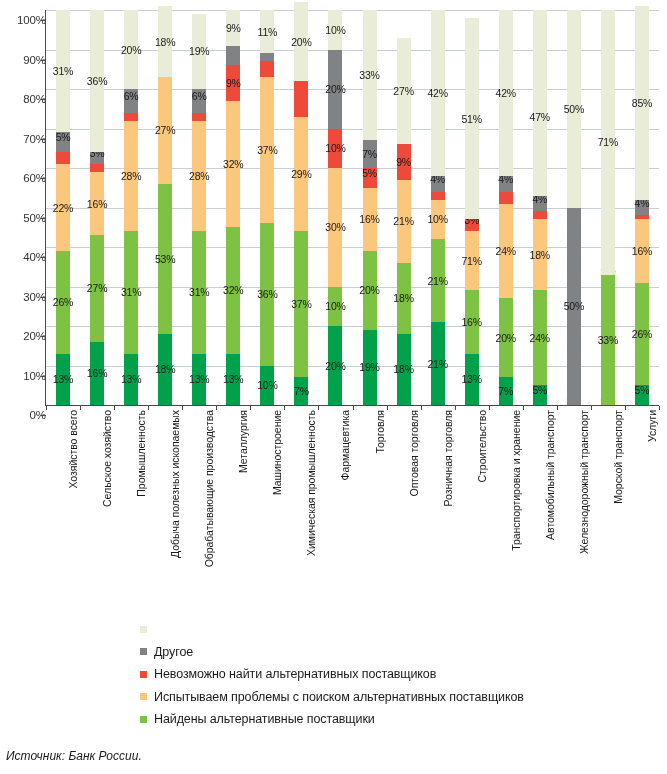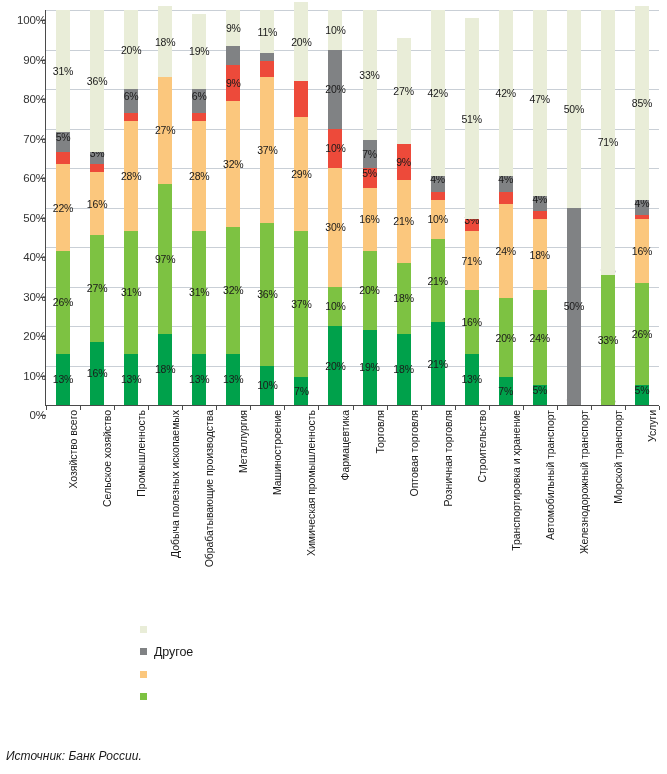--- a/index.html
+++ b/index.html
@@ -215,21 +215,21 @@
           <div class="dlabel" style="bottom: 309.15px; transform: translate(-50%, 50%);">6%</div>
           <div class="seg s5" style="bottom: 316px; height: 79px; background: rgb(233, 237, 216);"></div>
           <div class="dlabel" style="bottom: 355.5px; transform: translate(-50%, 50%);">20%</div>
         </div>
       </div>
       <div class="bar-col" style="left: 102.167px; width: 34.0556px;">
         <div class="bar">
           <div class="seg s0" style="bottom: 0px; height: 71.1px; background: rgb(0, 161, 75);"></div>
           <div class="dlabel" style="bottom: 35.55px; transform: translate(-50%, 50%);">18%</div>
           <div class="seg s1" style="bottom: 71.1px; height: 150.1px; background: rgb(125, 194, 66);"></div>
-          <div class="dlabel" style="bottom: 146.15px; transform: translate(-50%, 50%);">97%</div>
+          <div class="dlabel" style="bottom: 146.15px; transform: translate(-50%, 50%);">53%</div>
           <div class="seg s2" style="bottom: 221.2px; height: 106.65px; background: rgb(251, 199, 125);"></div>
           <div class="dlabel" style="bottom: 274.525px; transform: translate(-50%, 50%);">27%</div>
           <div class="seg s5" style="bottom: 327.85px; height: 71.1px; background: rgb(233, 237, 216);"></div>
           <div class="dlabel" style="bottom: 363.4px; transform: translate(-50%, 50%);">18%</div>
         </div>
       </div>
       <div class="bar-col" style="left: 136.222px; width: 34.0556px;">
         <div class="bar">
           <div class="seg s0" style="bottom: 0px; height: 51.35px; background: rgb(0, 161, 75);"></div>
           <div class="dlabel" style="bottom: 25.675px; transform: translate(-50%, 50%);">13%</div>
@@ -381,21 +381,21 @@
           <div class="seg s0" style="bottom: 0px; height: 19.75px; background: rgb(0, 161, 75);"></div>
           <div class="dlabel" style="bottom: 14.875px; transform: translate(-50%, 50%);">5%</div>
           <div class="seg s1" style="bottom: 19.75px; height: 94.8px; background: rgb(125, 194, 66);"></div>
           <div class="dlabel" style="bottom: 67.15px; transform: translate(-50%, 50%);">24%</div>
           <div class="seg s2" style="bottom: 114.55px; height: 71.1px; background: rgb(251, 199, 125);"></div>
           <div class="dlabel" style="bottom: 150.1px; transform: translate(-50%, 50%);">18%</div>
           <div class="seg s3" style="bottom: 185.65px; height: 7.9px; background: rgb(237, 74, 58);"></div>
           <div class="seg s4" style="bottom: 193.55px; height: 15.8px; background: rgb(128, 130, 132);"></div>
           <div class="dlabel" style="bottom: 206.45px; transform: translate(-50%, 50%);">4%</div>
           <div class="seg s5" style="bottom: 209.35px; height: 185.65px; background: rgb(233, 237, 216);"></div>
-          <div class="dlabel" style="bottom: 306px; transform: translate(-50%, 50%);">47%</div>
+          <div class="dlabel" style="bottom: 288px; transform: translate(-50%, 50%);">47%</div>
         </div>
       </div>
       <div class="bar-col" style="left: 510.833px; width: 34.0556px;">
         <div class="bar">
           <div class="dlabel" style="bottom: 5px; transform: translate(-50%, 50%);">0%</div>
           <div class="seg s4" style="bottom: 0px; height: 197.5px; background: rgb(128, 130, 132);"></div>
           <div class="dlabel" style="bottom: 98.75px; transform: translate(-50%, 50%);">50%</div>
           <div class="seg s5" style="bottom: 197.5px; height: 197.5px; background: rgb(233, 237, 216);"></div>
           <div class="dlabel" style="bottom: 296.25px; transform: translate(-50%, 50%);">50%</div>
         </div>
@@ -469,22 +469,28 @@
 
   <div class="legend" id="legend">
       <div class="legend-row">
         <span class="legend-swatch" style="background: rgb(233, 237, 216);"></span>
       </div>
       <div class="legend-row">
         <span class="legend-swatch" style="background: rgb(128, 130, 132);"></span>
         <span class="legend-text">Другое</span>
       </div>
       <div class="legend-row">
+        <span class="legend-swatch" style="background: rgb(237, 74, 58);"></span>
+        <span class="legend-text">Невозможно найти альтернативных поставщиков</span>
+      </div>
+      <div class="legend-row">
         <span class="legend-swatch" style="background: rgb(251, 199, 125);"></span>
+        <span class="legend-text">Испытываем проблемы с поиском альтернативных поставщиков</span>
       </div>
       <div class="legend-row">
         <span class="legend-swatch" style="background: rgb(125, 194, 66);"></span>
+        <span class="legend-text">Найдены альтернативные поставщики</span>
       </div>
     </div>
 
   <div class="source">Источник: Банк России.</div>
 
 </div>
 
 </body></html>

